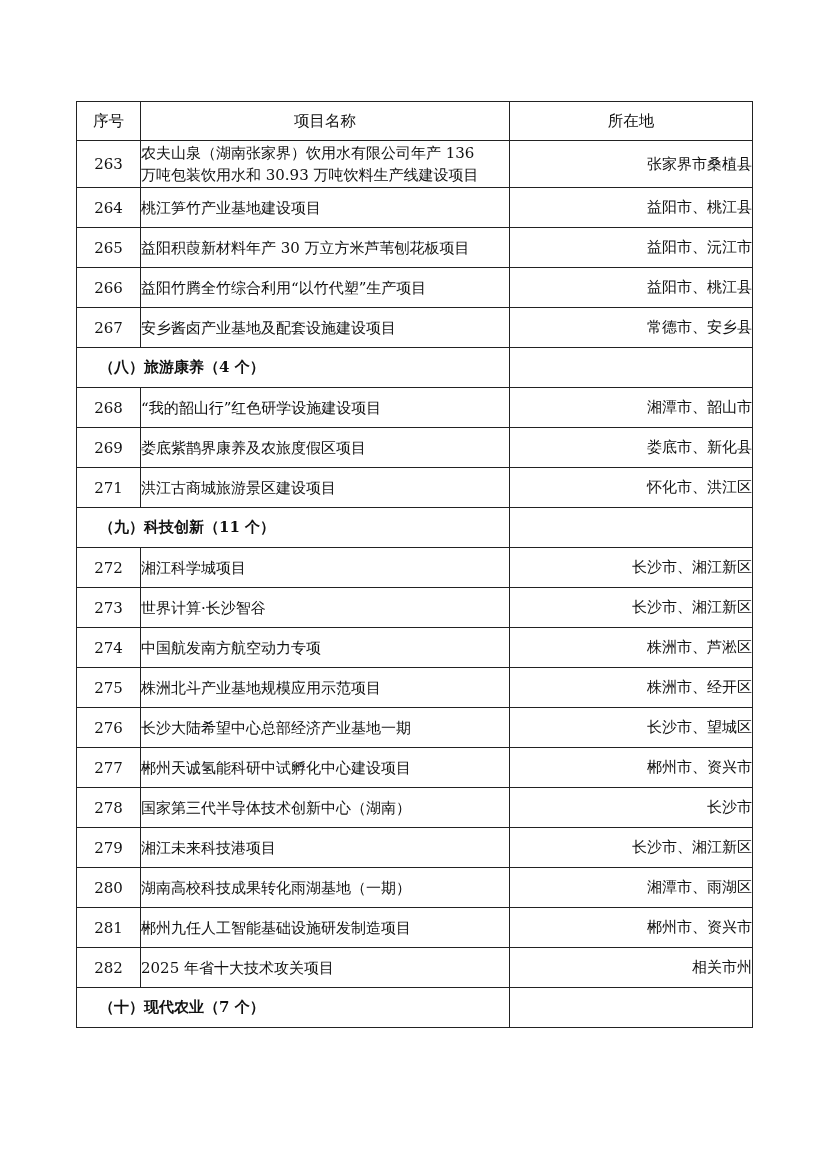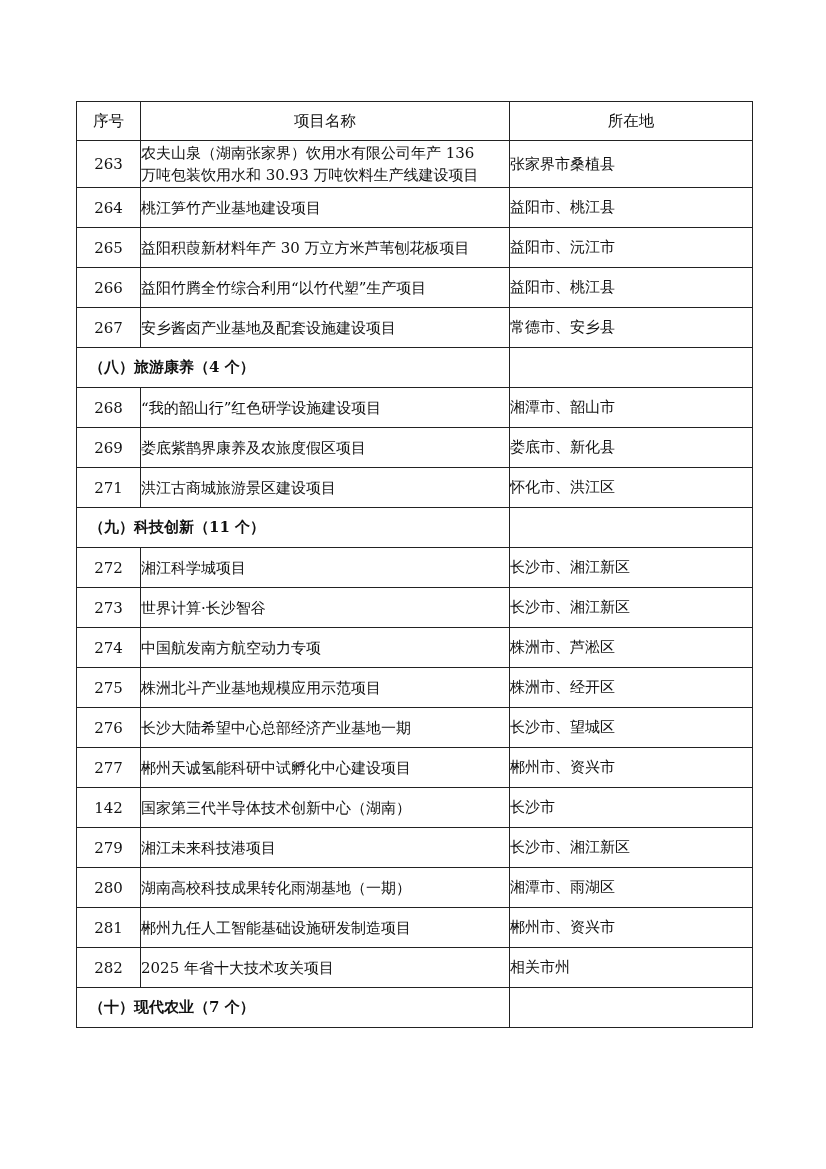--- a/index.html
+++ b/index.html
@@ -10,22 +10,22 @@
     border-collapse: collapse; table-layout: fixed; font-size: 15px; }
   table.projects td, table.projects th { border: 1px solid #222; padding: 0; }
   col.c-no { width: 64px; }
   col.c-name { width: 369px; }
   col.c-loc { width: 243px; }
   tr.hdr th { height: 38px; font-weight: normal; font-size: 15.5px; text-align: center; }
   tr.row td { height: 39px; }
   tr.row.tall td { height: 46px; }
   td.no { text-align: center; }
   td.name { text-align: left; padding-left: 6px; line-height: 22px; margin-left: 45px; }
-  td.loc { text-align: left; font-family: Liberation Serif, serif; }
-  tr.section td.sec-title { font-weight: bold; text-align: left; padding-left: 12px; height: 39px; }
+  td.loc { text-align: right; font-family: Liberation Serif, serif; }
+  tr.section td.sec-title { font-weight: bold; text-align: left; padding-left: 22px; height: 39px; }
 </style>
 </head>
 <body>
 
 <div class="page">
 <table class="projects">
   <colgroup>
         <col class="c-no">
         <col class="c-name">
         <col class="c-loc">
@@ -108,21 +108,21 @@
     <td class="no">276</td>
     <td class="name">长沙大陆希望中心总部经济产业基地一期</td>
     <td class="loc">长沙市、望城区</td>
   </tr>
   <tr class="row">
     <td class="no">277</td>
     <td class="name">郴州天诚氢能科研中试孵化中心建设项目</td>
     <td class="loc">郴州市、资兴市</td>
   </tr>
   <tr class="row">
-    <td class="no">142</td>
+    <td class="no">278</td>
     <td class="name">国家第三代半导体技术创新中心（湖南）</td>
     <td class="loc">长沙市</td>
   </tr>
   <tr class="row">
     <td class="no">279</td>
     <td class="name">湘江未来科技港项目</td>
     <td class="loc">长沙市、湘江新区</td>
   </tr>
   <tr class="row">
     <td class="no">280</td>

